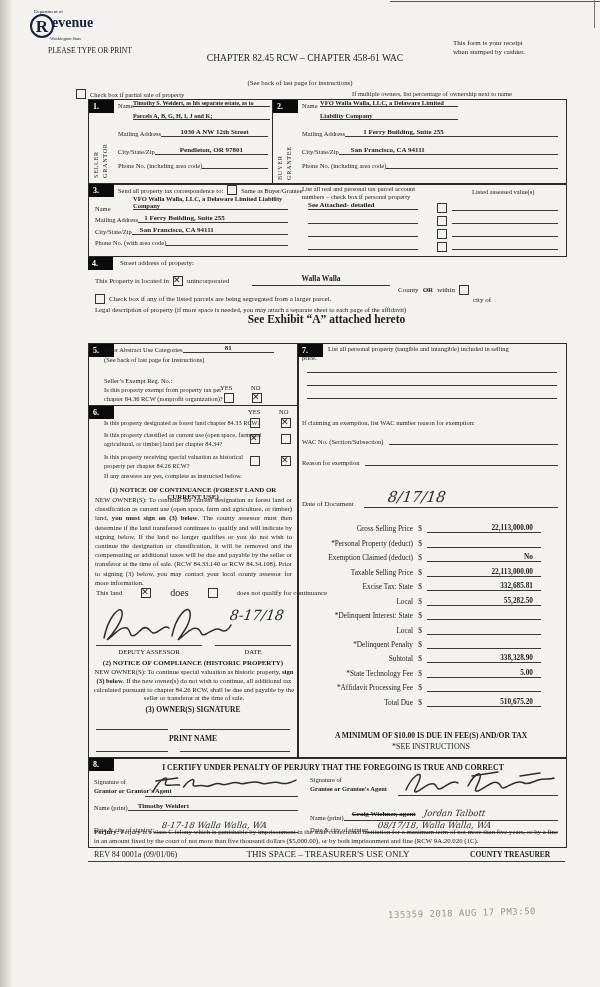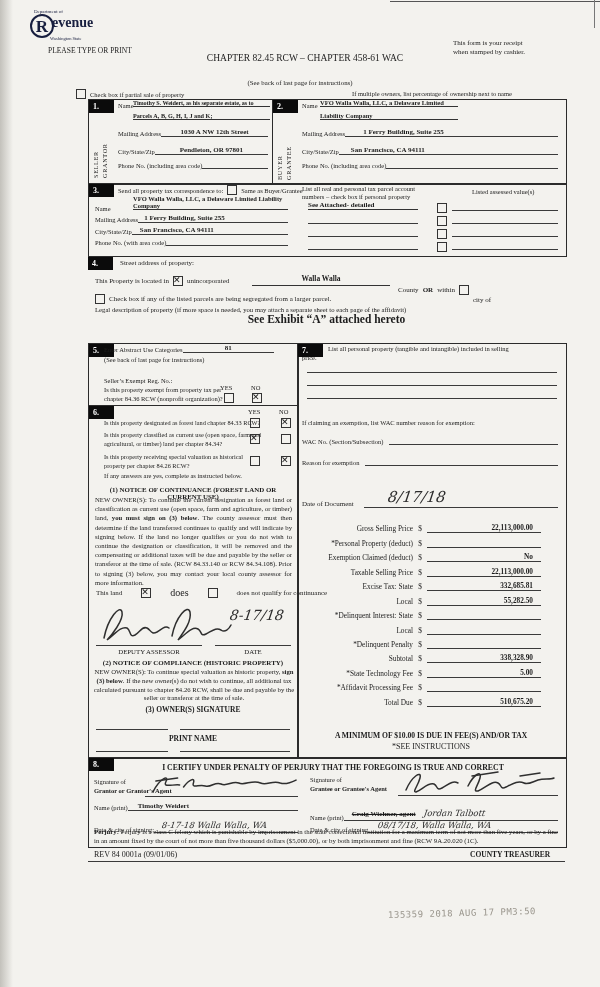--- a/index.html
+++ b/index.html
@@ -376,17 +376,18 @@
     </span>
   </div>
   <div class="row" style="left:310px;top:814px;width:248px;">
     <span class="lbl">Date &amp; city of signing</span>
     <span class="fill" style="padding-left:10px;"><span class="hand" style="font-size:8.5px;">08/17/18, Walla Walla, WA</span></span>
   </div>
 
   <div class="r j" style="left:94px;top:828px;width:464px;font-size:6.8px;line-height:8.6px;"><span class="b">Perjury:</span><span> Perjury is a class C felony which is punishable by imprisonment in the state correctional institution for a maximum term of not more than five years, or by a fine in an amount fixed by the court of not more than five thousand dollars ($5,000.00), or by both imprisonment and fine (RCW 9A.20.020 (1C).</span></div>
 
   <div class="r" style="left:94px;top:850px;font-size:8px;">REV 84 0001a (09/01/06)</div>
+  <div class="r ctr" style="left:188px;top:849px;width:280px;font-size:9px;">THIS SPACE – TREASURER'S USE ONLY</div>
   <div class="r b" style="left:470px;top:850px;font-size:7.5px;">COUNTY TREASURER</div>
   <div class="line" style="left:88px;top:861px;width:477px;border-bottom-width:1.5px;"></div>
 
   <div class="r stamp" style="left:388px;top:908px;">135359 2018 AUG 17 PM3:50</div>
 </div>
 
 </body></html>

